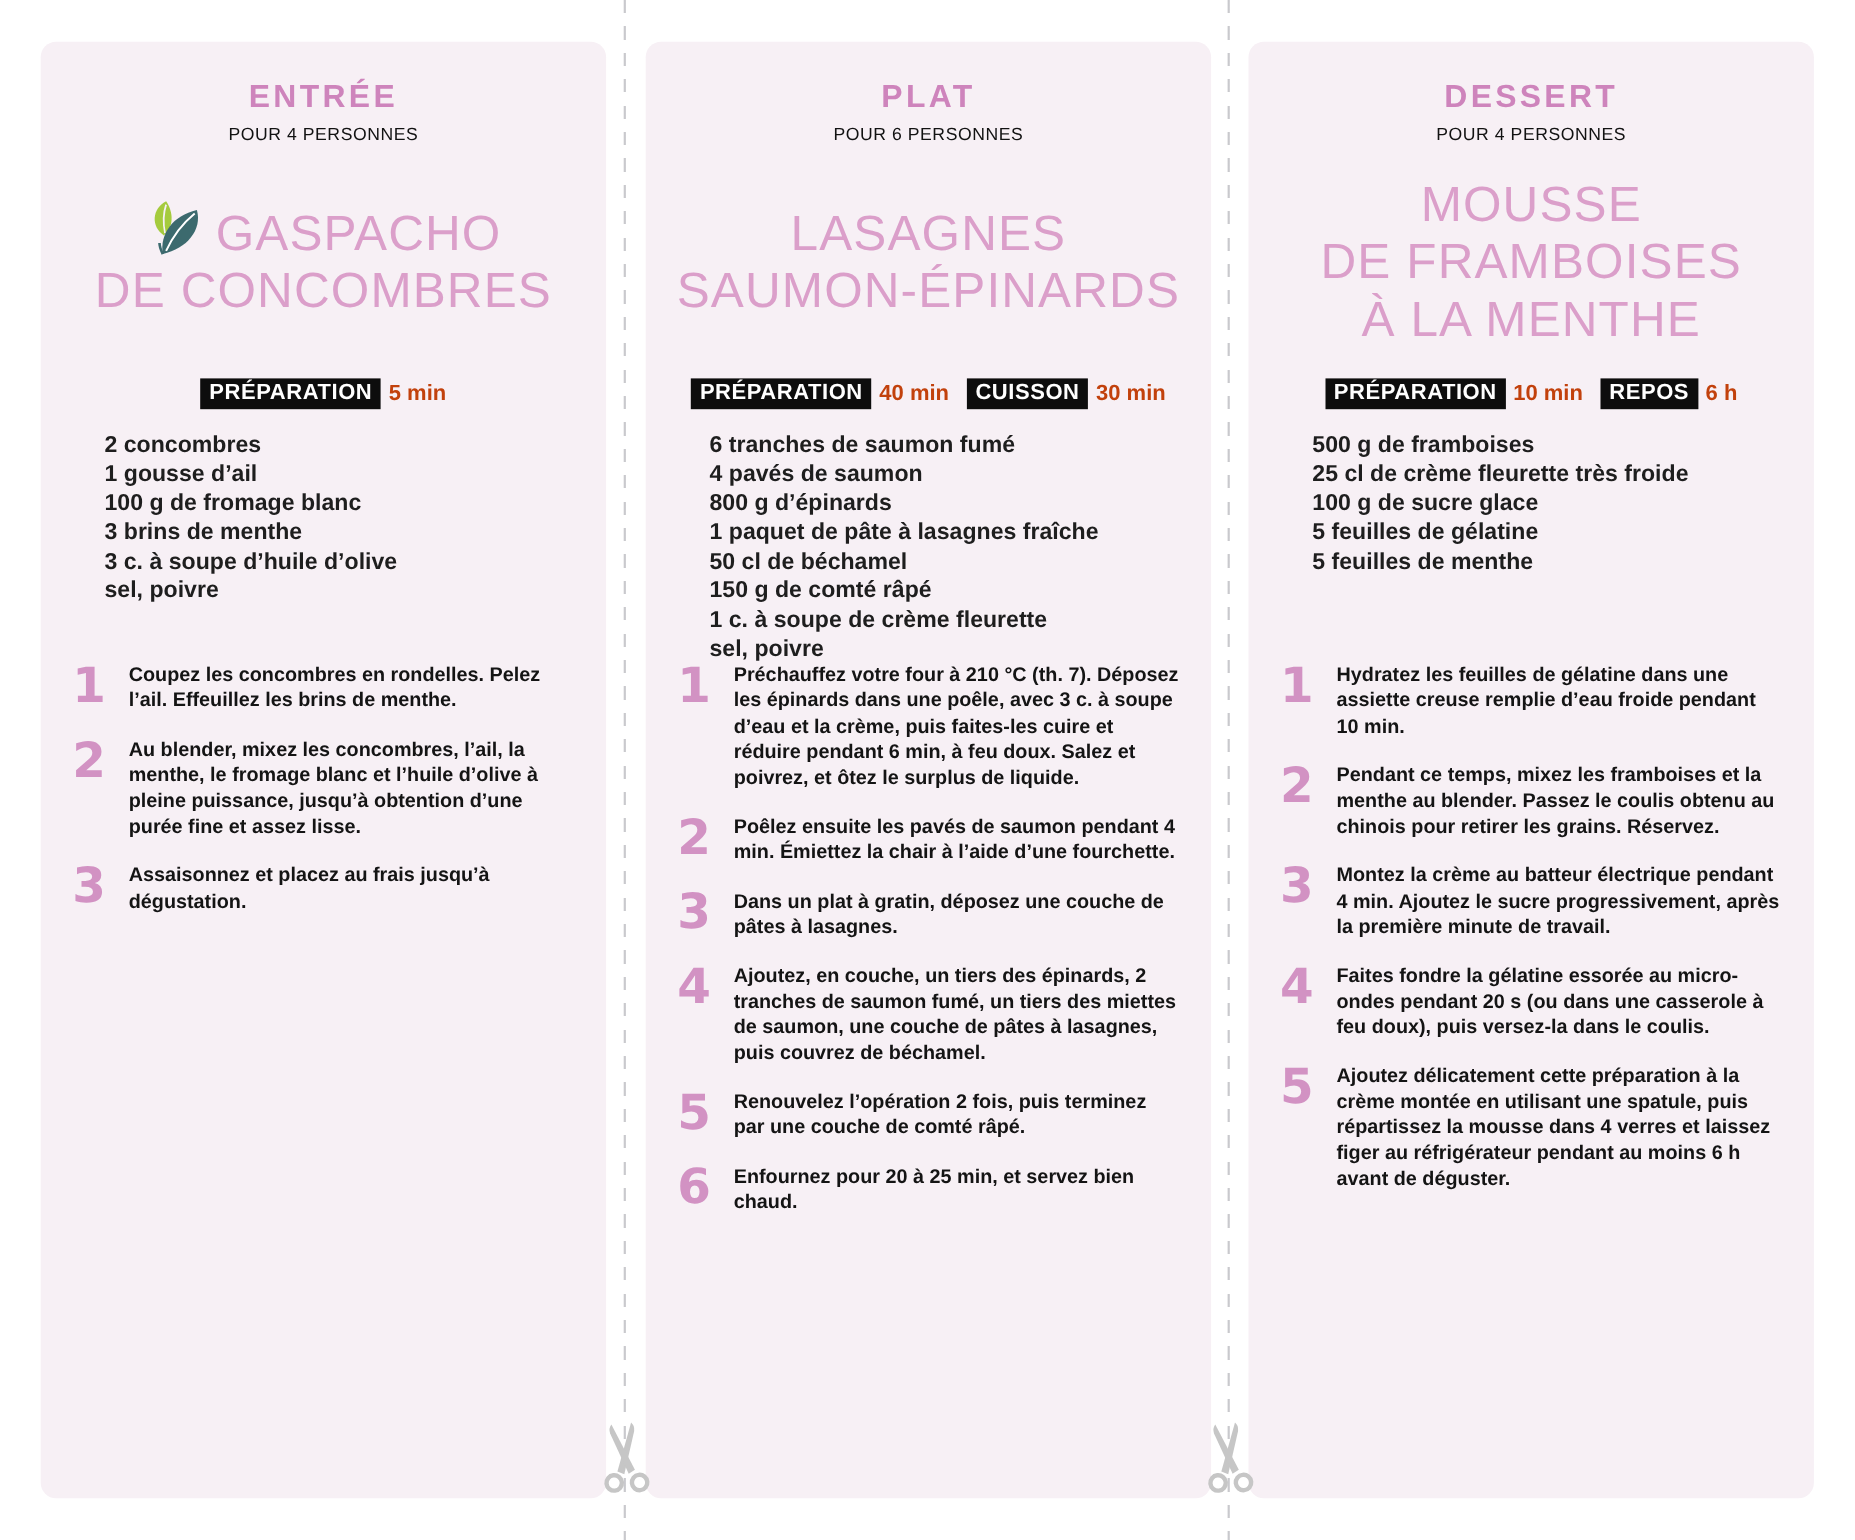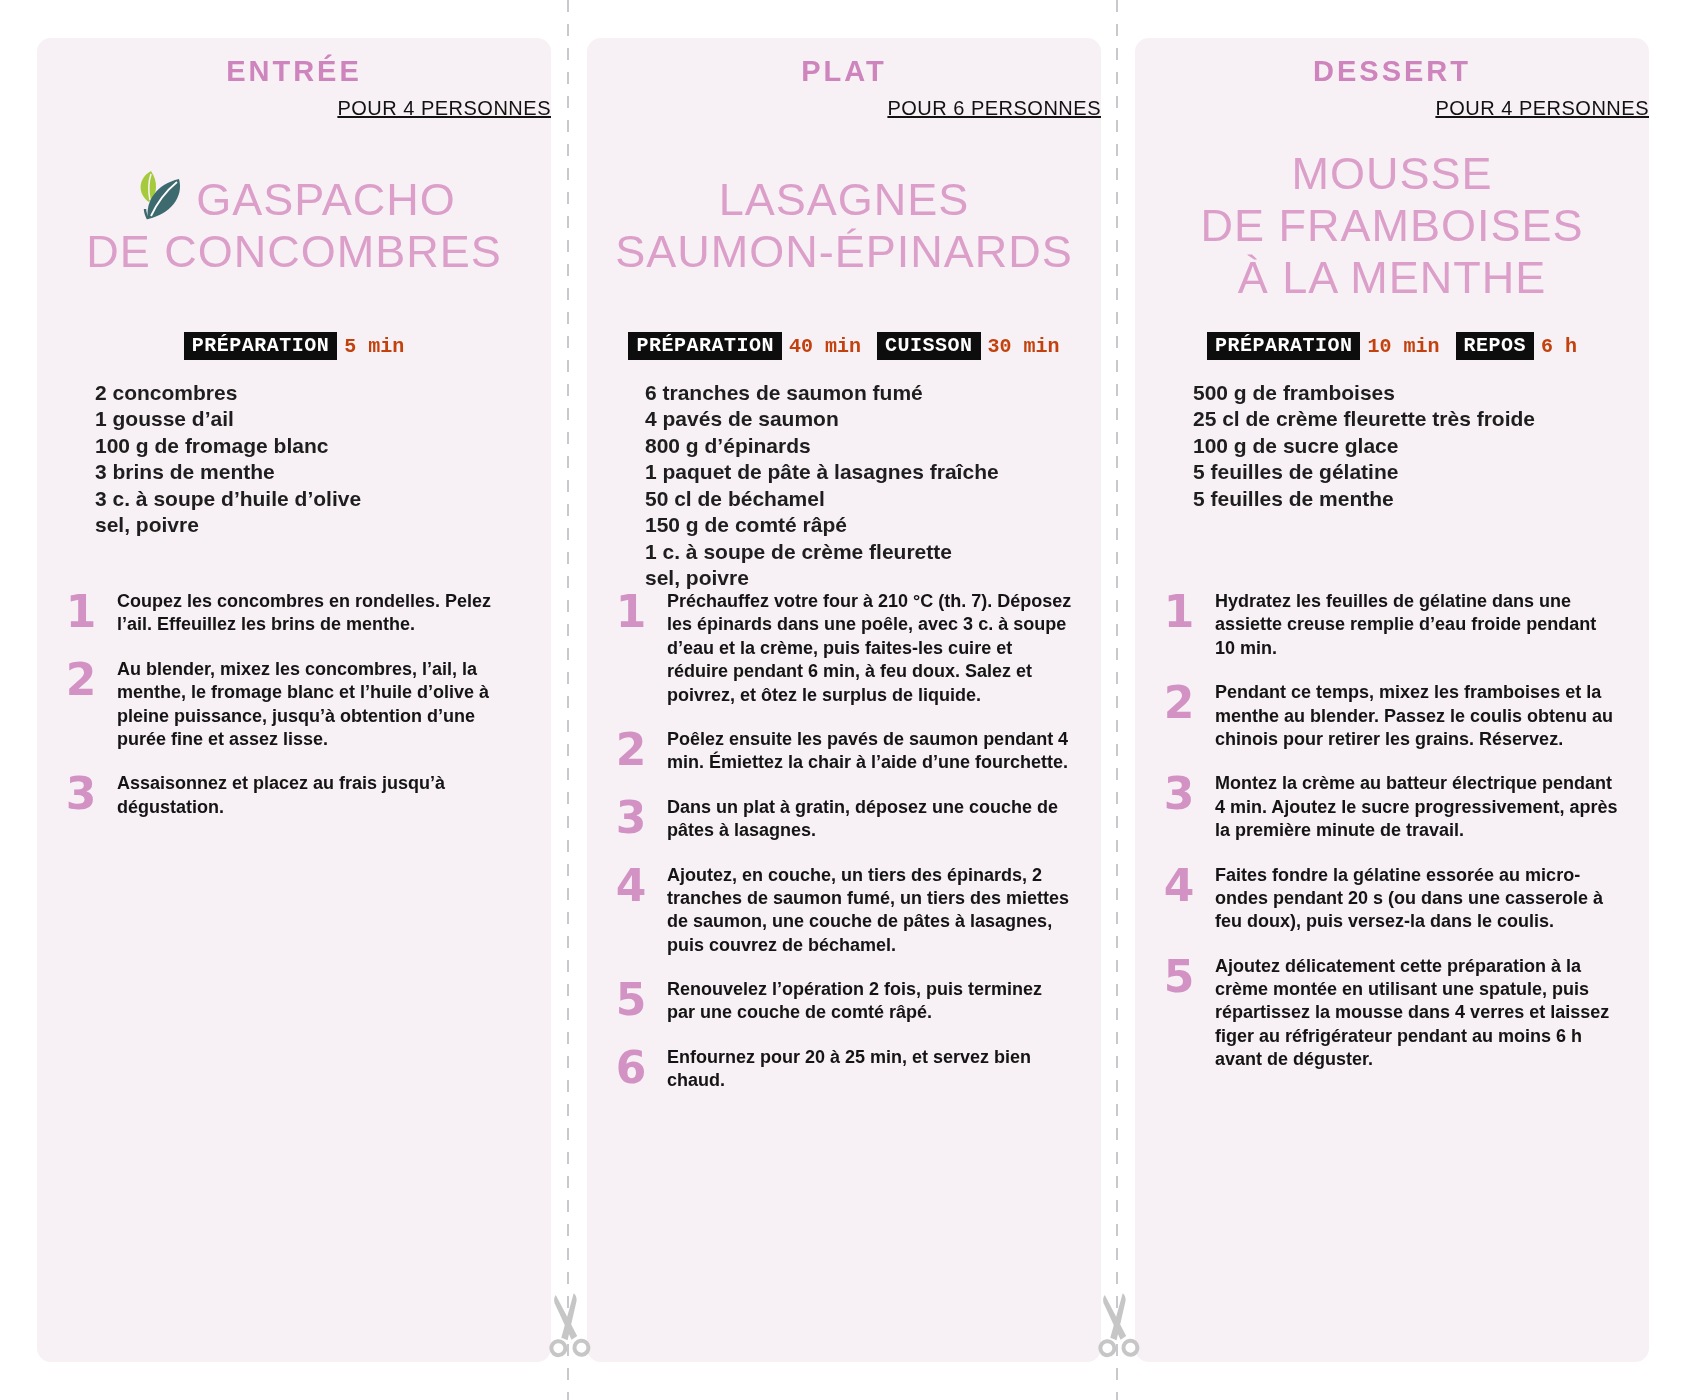--- a/index.html
+++ b/index.html
@@ -18,47 +18,47 @@
   .cut-line.one{left:567px;}
   .cut-line.two{left:1116px;}
   .scissors{position:absolute;width:46px;height:74px;transform:rotate(-6deg);}
   .scissors.one{left:545px;top:1288px;}
   .scissors.two{left:1094px;top:1288px;}
 
   
   .card{
     position:absolute;top:38px;height:1324px;width:514px;
     background:#f7f0f5;border-radius:14px;box-sizing:border-box;
-    padding-top:3px;
+    padding-top:20px;
   }
   .card.c1{left:37px;}
   .card.c2{left:587px;}
   .card.c3{left:1135px;}
 
   .course{
     text-align:center;font-size:29px;font-weight:800;letter-spacing:3px;
     color:#ce84bc;margin-top:14px;
   }
   .serving{
-    text-align:right;font-size:20px;font-weight:500;letter-spacing:0.5px;
-    color:#121212;margin-top:9px;text-decoration:underline;
+    text-align:center;font-size:16px;font-weight:500;letter-spacing:0.5px;
+    color:#121212;margin-top:9px;
   }
 
   .title-zone{
     height:212px;display:flex;flex-direction:column;justify-content:center;
     align-items:center;gap:6px;
   }
   .title-line{
     display:flex;align-items:center;justify-content:center;
     font-size:45px;line-height:1.02;letter-spacing:1px;color:#db9fca;
     font-weight:400;white-space:nowrap;
   }
   .leaf{margin-right:8px;margin-top:-10px;flex:none;}
 
-  .badges{display:flex;justify-content:center;align-items:flex-end;gap:16px;font-family:Liberation Mono, monospace;}
+  .badges{display:flex;justify-content:center;align-items:flex-end;gap:16px;}
   .badge{display:flex;align-items:center;}
   .badge-label{
     background:#0d0d0d;color:#ffffff;font-size:20px;font-weight:700;
     letter-spacing:0.5px;padding:2px 8px 3px;
   }
   .badge-value{font-size:20px;font-weight:700;color:#c2410c;margin-left:7px;}
 
   .ingredients{
     list-style:none;margin:20px 28px 0 58px;padding:0;height:210px;
     font-size:21px;line-height:1.26;color:#1e1e1e;font-weight:700;

